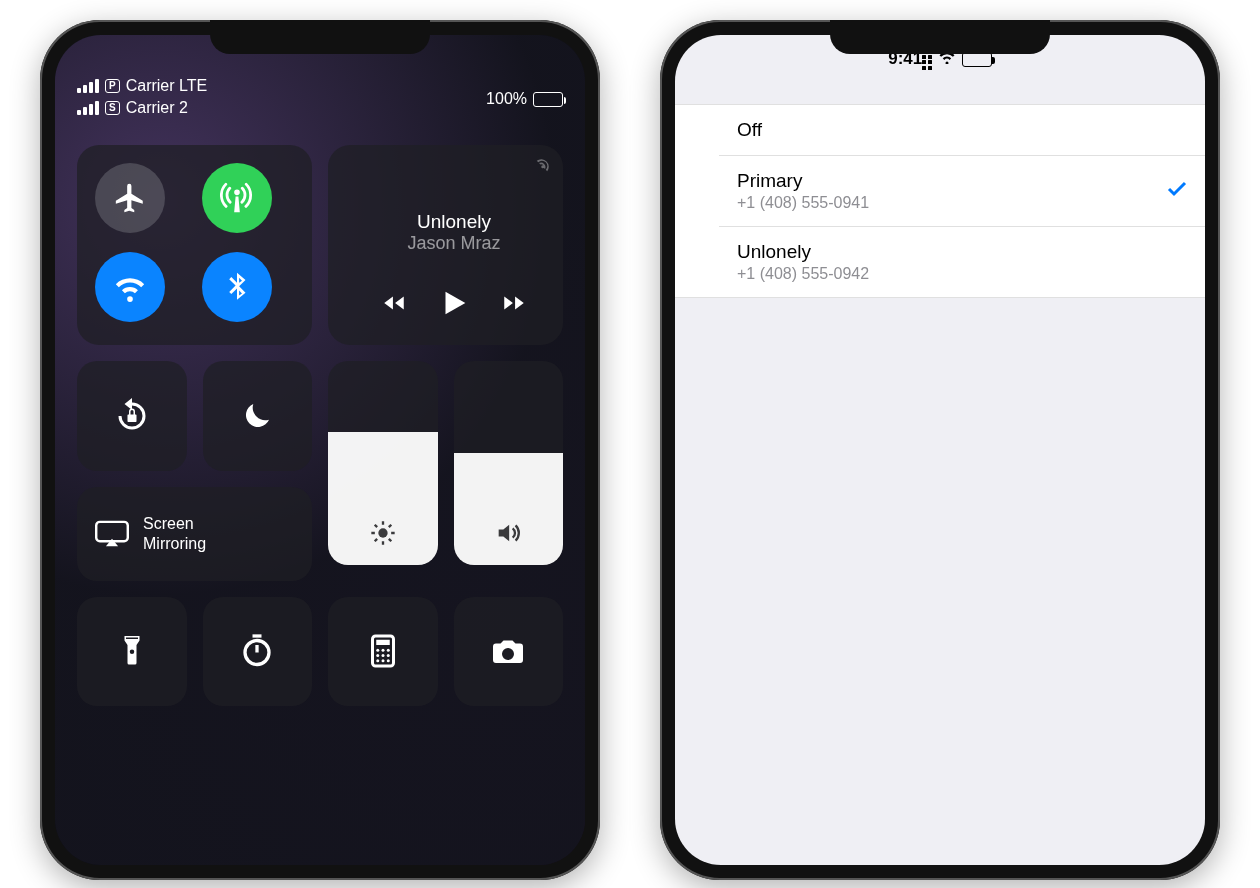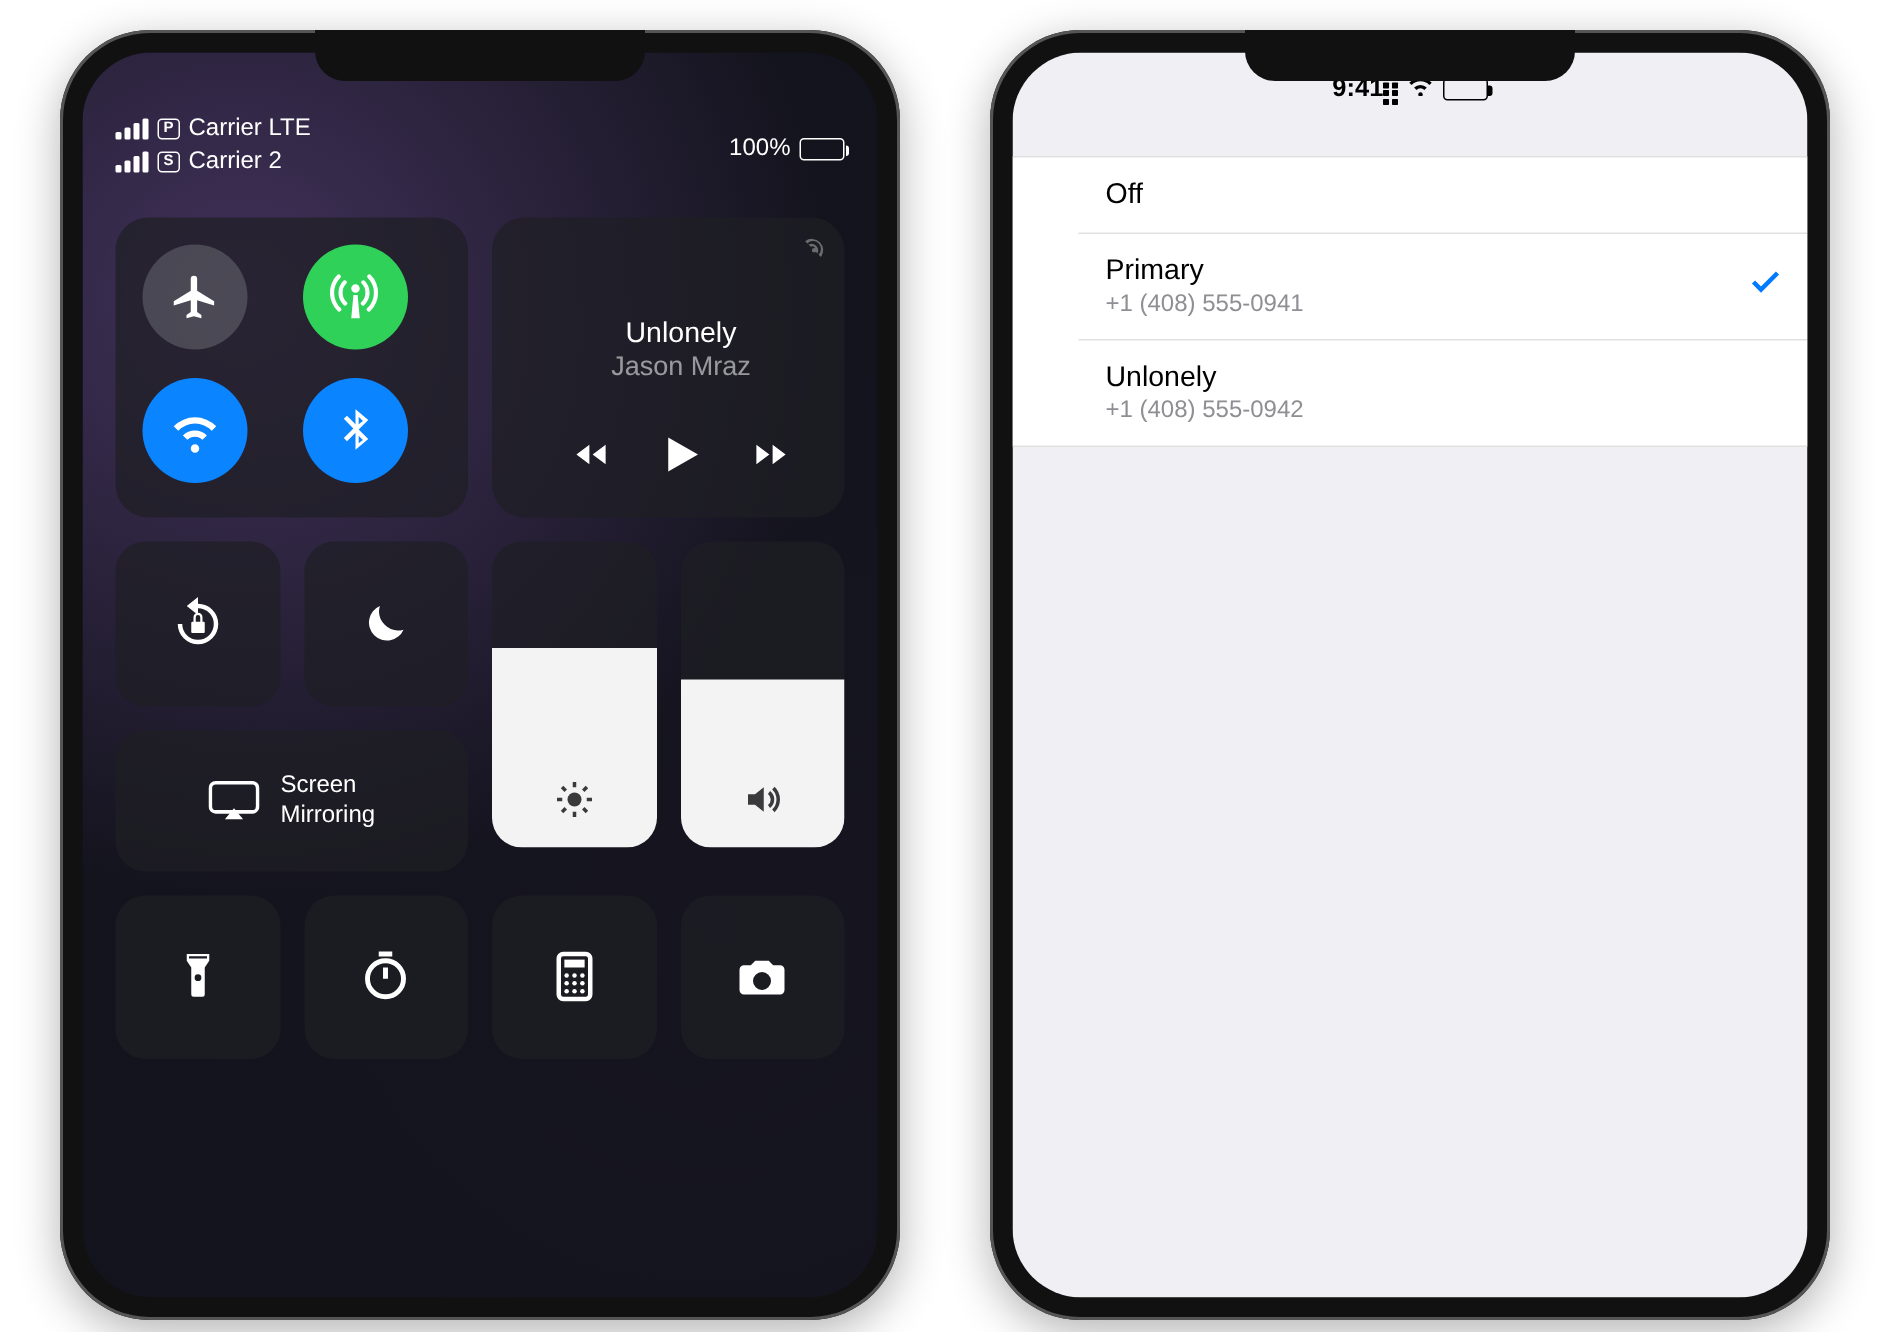--- a/index.html
+++ b/index.html
@@ -82,21 +82,21 @@
 .media .controls .play svg{width:34px;height:34px;}
 
 .row2 { display:grid; grid-template-columns:1fr 1fr; gap:16px; }
 .sq { width:100%; aspect-ratio:1/1; border-radius:20px; background:rgba(30,30,36,0.72); display:flex;align-items:center;justify-content:center;}
 .sq svg{width:36px;height:36px;fill:#fff;}
 .slider { width:100%; height:204px; border-radius:20px; overflow:hidden; position:relative; background:rgba(30,30,36,0.72);}
 .slider .fill{ position:absolute;bottom:0;left:0;right:0; background:rgba(255,255,255,0.95);}
 .slider .icon{ position:absolute;left:0;right:0;bottom:18px;display:flex;justify-content:center;}
 .slider .icon svg{width:28px;height:28px;fill:#3a3a3c;}
 
-.mirroring{ width:100%; height:94px; border-radius:20px; background:rgba(30,30,36,0.72); display:flex; gap:14px;align-items:center;padding:0 18px;justify-content:center;}
+.mirroring{ width:100%; height:94px; border-radius:20px; background:rgba(30,30,36,0.72); display:flex; gap:14px;align-items:center;padding:0 18px;}
 .mirroring .txt{ font-size:16px; line-height:1.25;}
 .mirroring svg{width:34px;height:28px;fill:none;stroke:#fff;stroke-width:2;}
 
 .bottom-row{ display:grid;grid-template-columns:repeat(4,1fr);gap:16px;margin-top:16px;}
 .bottom-row .sq{ aspect-ratio:1/1;}
 
 
 .settings-bg { width:100%;height:100%; background:#efeff4; color:#000; }
 .settings-status{ display:flex;justify-content:center;align-items:center; padding:14px 28px 0; font-size:17px; font-weight:600;}
 .settings-status .right{display:flex;gap:6px;align-items:center;}

